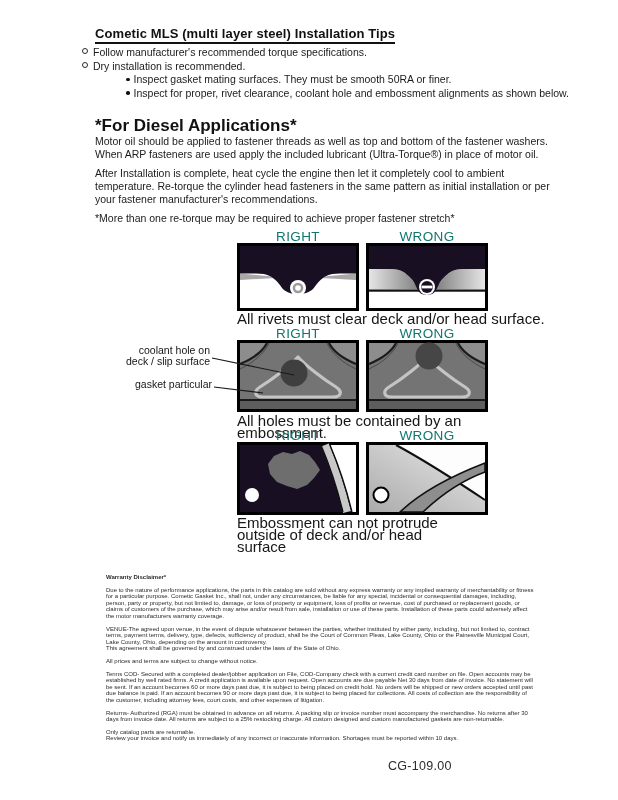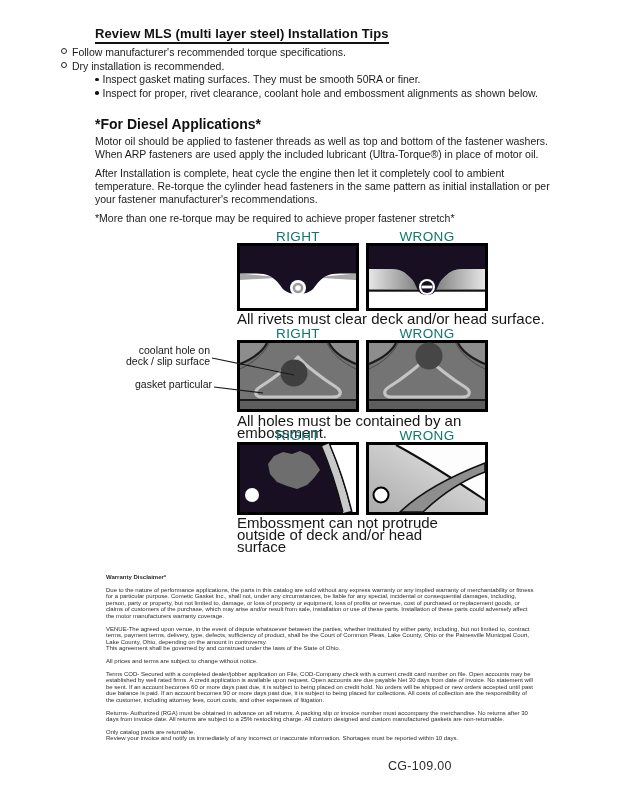--- a/index.html
+++ b/index.html
@@ -8,54 +8,54 @@
     font-family:"Liberation Sans","DejaVu Sans",sans-serif;
     color:#1b1b1b;position:relative;overflow:hidden;
   }
   .abs{position:absolute;}
   
   .title{
     left:95px;top:26px;font-size:13px;font-weight:bold;color:#111;
     border-bottom:2px solid #111;padding-bottom:1px;letter-spacing:.1px;
   }
   
-  .bullets{left:61px;top:46px;font-size:10.5px;line-height:13.6px;color:#1b1b1b;}
+  .bullets{left:82px;top:46px;font-size:10.5px;line-height:13.6px;color:#1b1b1b;}
   .bullet{white-space:nowrap;}
   .marker-circle{
     display:inline-block;width:4px;height:4px;border:1px solid #2a2a2a;border-radius:50%;
     margin-right:5px;vertical-align:2px;
   }
-  .sub{margin-left:34px;}
+  .sub{margin-left:44px;}
   .marker-dot{
     display:inline-block;width:3.6px;height:3.6px;background:#111;border-radius:50%;
     margin-right:4px;vertical-align:2px;
   }
   
-  .diesel-head{left:95px;top:116px;font-size:14px;font-weight:bold;color:#111;}
+  .diesel-head{left:95px;top:116px;font-size:17px;font-weight:bold;color:#111;}
   .para{left:95px;width:458px;font-size:10.5px;line-height:13.2px;color:#1b1b1b;}
   .p1{top:135px;}
   .p2{top:167px;}
   .note{top:212px;}
   
   .dlabel{width:122px;text-align:center;font-size:13.5px;color:#0f766e;letter-spacing:.4px;}
   .cap{font-size:15px;color:#161616;line-height:12px;}
   .panel{width:122px;}
   .callout{font-size:10.5px;color:#161616;line-height:11px;text-align:right;}
   .callout-lines{pointer-events:none;}
   .footer-code{left:388px;top:759px;font-size:12.5px;color:#2b2b2b;letter-spacing:.3px;}
   
   .disclaimer{left:106px;top:574px;width:428px;font-size:6px;line-height:6.6px;color:#2c2c2c;}
   .disclaimer p{margin:0 0 0 0;}
   .disclaimer p.gap{margin-top:6px;}
   .disclaimer .dh{font-weight:bold;}
 </style>
 </head>
 <body>
 
-<div class="abs title">Review MLS (multi layer steel) Installation Tips</div>
+<div class="abs title">Cometic MLS (multi layer steel) Installation Tips</div>
 
 <div class="abs bullets">
   <div class="bullet"><span class="marker-circle"></span><span>Follow manufacturer's recommended torque specifications.</span></div>
   <div class="bullet"><span class="marker-circle"></span><span>Dry installation is recommended.</span></div>
   <div class="bullet sub"><span class="marker-dot"></span><span>Inspect gasket mating surfaces.  They must be smooth 50RA or finer.</span></div>
   <div class="bullet sub"><span class="marker-dot"></span><span>Inspect for proper, rivet clearance, coolant hole and embossment alignments as shown below.</span></div>
 </div>
 
 <div class="abs diesel-head">*For Diesel Applications*</div>
 <div class="abs para p1">Motor oil should be applied to fastener threads as well as top and bottom of the fastener washers. When ARP fasteners are used apply the included lubricant (Ultra-Torque®) in place of motor oil.</div>

